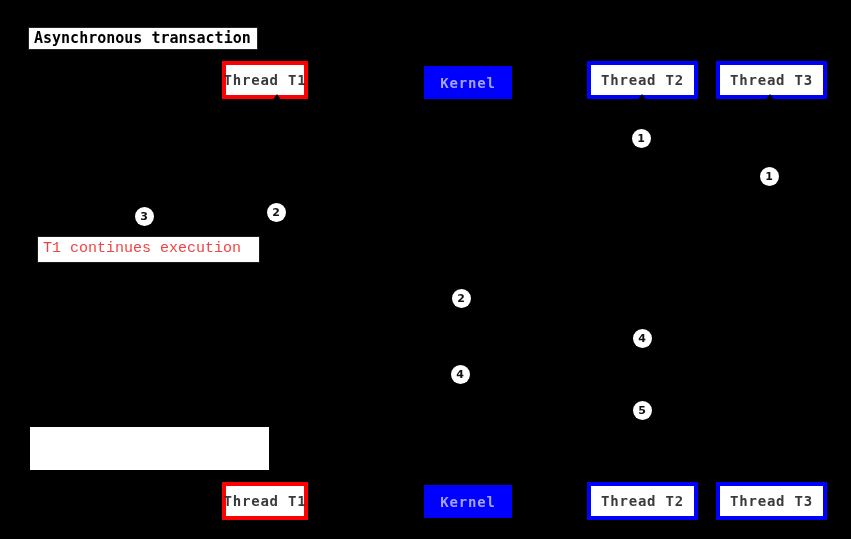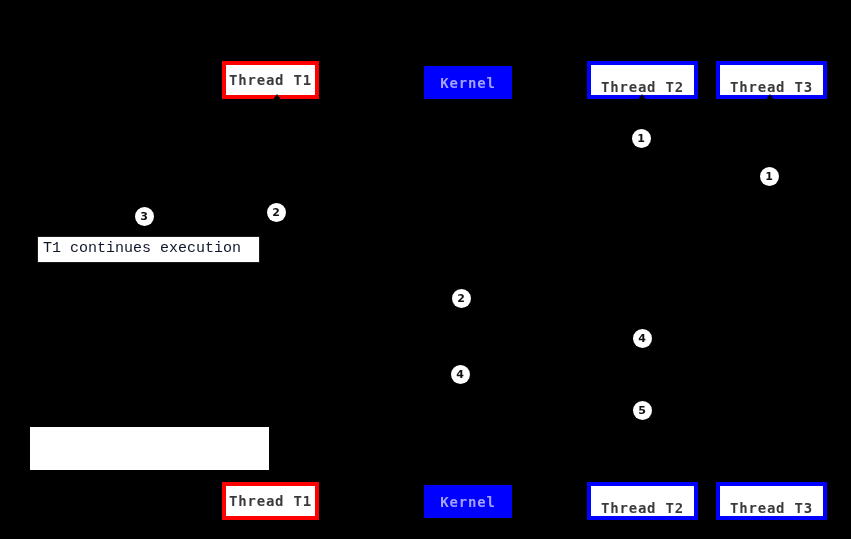--- a/index.html
+++ b/index.html
@@ -35,22 +35,22 @@
     background: #ffffff;
     text-align: center;
     color: #3a3a3a;
     font: bold 14px "DejaVu Sans Mono", monospace;
     letter-spacing: 0.8px;
     display: flex;
     align-items: center;
     justify-content: center;
     white-space: nowrap;
   }
-  .pbox.red  { border: 4px solid #ff0000; width: 97px; height: 38px; }
-  .pbox.blue { border: 4px solid #0000ff; width: 111px; height: 38px; align-items: flex-end; }
+  .pbox.red  { border: 4px solid #ff0000; width: 86px; height: 38px; }
+  .pbox.blue { border: 4px solid #0000ff; width: 111px; height: 38px; }
   .pbox.kernel {
     border: none;
     background: #0000ff;
     color: #a3a3ff;
     width: 88px; height: 33px;
   }
   
   .marker {
     position: absolute;
     width: 19px; height: 19px;
@@ -61,21 +61,21 @@
     line-height: 19px;
     text-align: center;
   }
   
   .note {
     position: absolute;
     left: 37px; top: 236px;
     width: 216px; height: 25px;
     background: #ffffff;
     border: 1px solid #1a1a1a;
-    color: #0f172a;
+    color: #ef4444;
     font: 15px "Liberation Mono", monospace;
     line-height: 23px;
     padding-left: 5px;
     white-space: nowrap;
   }
   .blank-note {
     position: absolute;
     left: 30px; top: 427px;
     width: 239px; height: 43px;
     background: #ffffff;
@@ -88,20 +88,21 @@
     border-right: 5px solid transparent;
   }
   .notch-up   { border-bottom: 7px solid #000000; }
   .notch-down { border-top: 7px solid #000000; }
 </style>
 </head>
 <body>
 
 <div id="canvas">
 
+  <div class="title-box">Asynchronous transaction</div>
 
   <div class="pbox red" style="left:222px; top:61px;">
     <span>Thread T1</span>
   </div>
   <div class="pbox kernel" style="left:424px; top:66px;">
     <span>Kernel</span>
   </div>
   <div class="pbox blue" style="left:587px; top:61px;">
     <span>Thread T2</span>
   </div>

